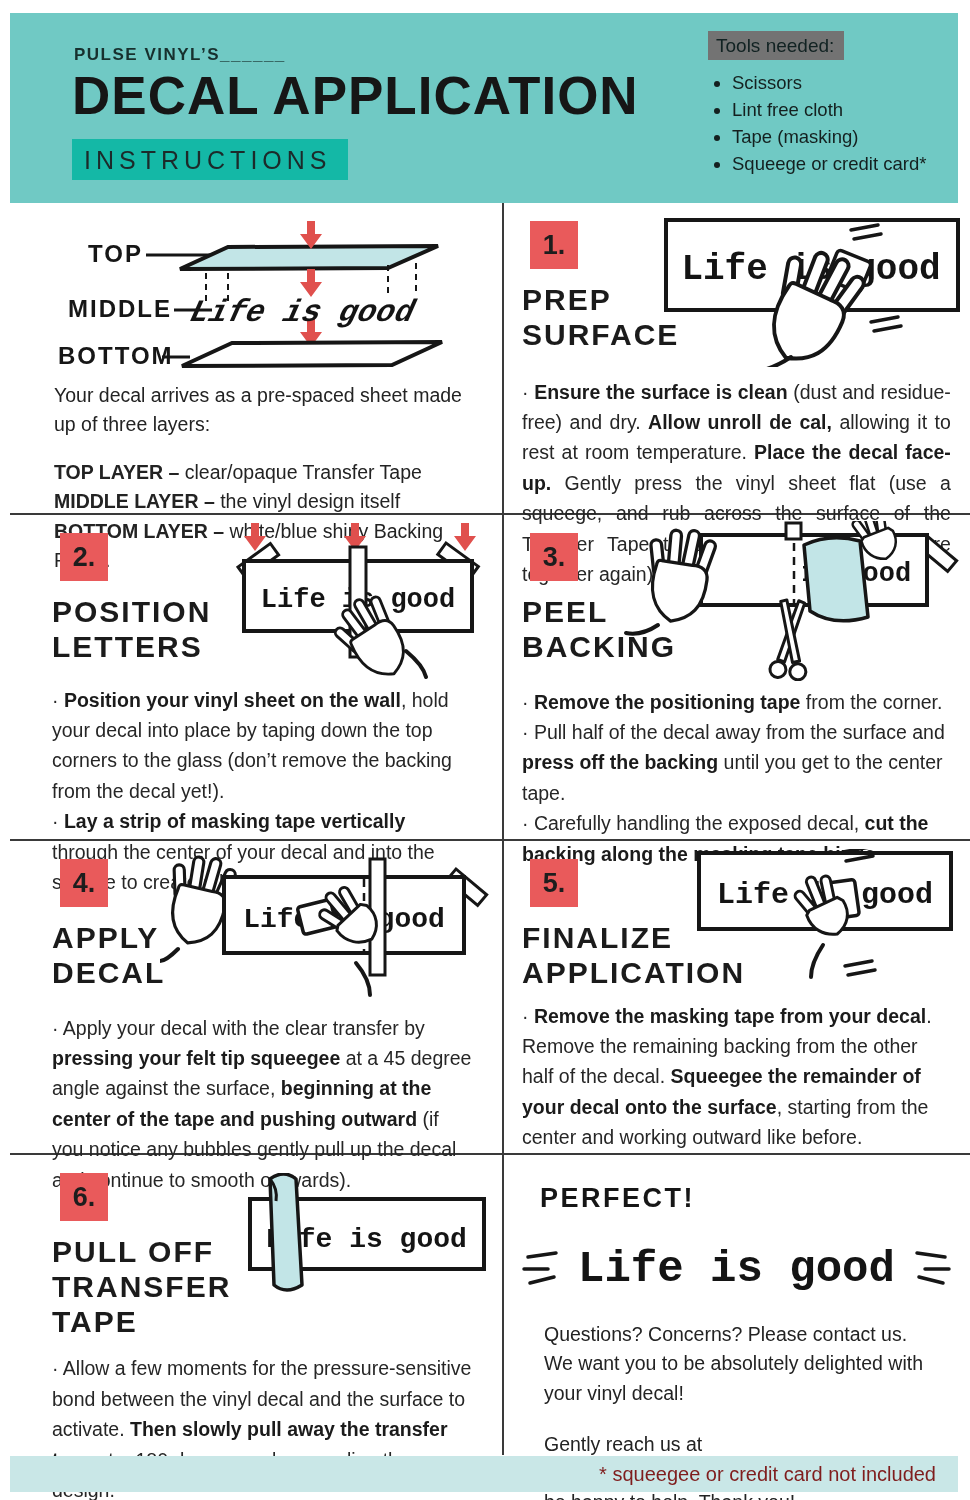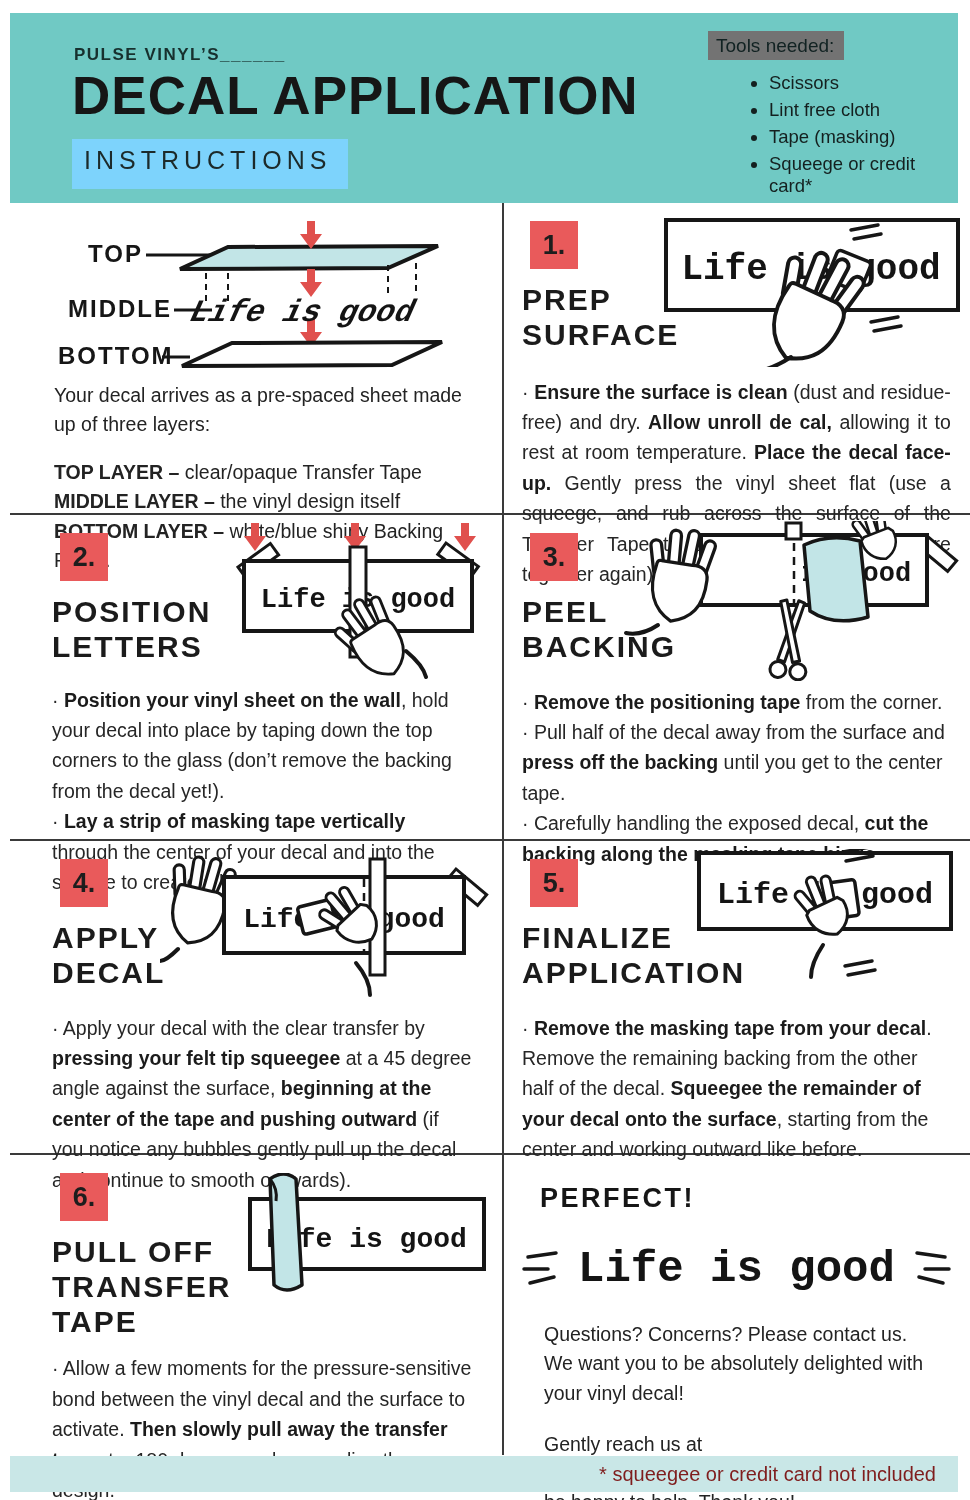--- a/index.html
+++ b/index.html
@@ -2,25 +2,25 @@
 <html><head>
 <meta charset="utf-8">
 <style>
   html,body{margin:0;padding:0;background:#fff;}
   .page{position:relative;width:970px;height:1500px;background:#fff;font-family:"Liberation Sans",sans-serif;color:#232323;overflow:hidden;}
   .inner{position:absolute;left:10px;top:13px;width:948px;}
   
   .header{position:relative;background:#70c9c4;height:190px;}
   .brand{position:absolute;left:64px;top:32px;font-size:17px;font-weight:bold;letter-spacing:1.5px;color:#17302e;}
   .page-title{position:absolute;left:62px;top:52px;margin:0;font-size:53px;font-weight:bold;letter-spacing:1px;color:#161616;}
-  .subtitle{position:absolute;left:62px;top:126px;background:#7dd3fc;padding:7px 16px 14px 12px;font-size:25px;letter-spacing:5px;color:#1c2a2a;}
+  .subtitle{position:absolute;left:62px;top:126px;background:#14b8a6;padding:7px 16px 5px 12px;font-size:25px;letter-spacing:5px;color:#1c2a2a;}
   .tools{position:absolute;left:698px;top:18px;width:240px;}
   .tools-label{display:inline-block;background:#737373;padding:4px 10px 3px 8px;font-size:19px;color:#122;}
   .tools ul{margin:12px 0 0 4px;padding-left:20px;}
-  .tools li{font-size:18.5px;margin-bottom:5px;color:#14201f;margin-left:37px;}
+  .tools li{font-size:18.5px;margin-bottom:5px;color:#14201f;}
   
   .grid{display:grid;grid-template-columns:1fr 1fr;grid-template-rows:312px 326px 314px 300px;}
   .cell{position:relative;box-sizing:border-box;padding-top:16px;}
   .cell.left{border-right:2px solid #3a3a3a;padding-left:42px;padding-right:28px;}
   .cell.right{padding-left:18px;padding-right:22px;}
   .row-b{border-bottom:2px solid #3a3a3a;}
   .badge{display:flex;align-items:center;justify-content:center;width:48px;height:48px;background:#e95a5b;font-size:27px;font-weight:bold;color:#1d1d1d;margin:2px 0 14px 8px;}
   .step-title{margin:0;font-size:30px;font-weight:bold;letter-spacing:2px;line-height:1.16;color:#1b1b1b;white-space:pre-line;}
   .body{font-size:19.5px;line-height:1.56;color:#262626;margin-top:16px;}
   .body b{color:#1b1b1b;}
@@ -220,21 +220,21 @@
 APPLICATION</h2>
         <svg class="illus" style="top:8px;right:18px;" width="260" height="140" viewBox="0 0 260 140">
           <rect x="4" y="4" width="252" height="76" fill="#fff" stroke="#161616" stroke-width="4"></rect>
           <text x="130" y="54" font-size="30" text-anchor="middle">Life is good</text>
           <use href="#marks" x="148" y="-2"></use>
           <rect x="136" y="32" width="26" height="36" rx="3" transform="rotate(-8 149 50)" fill="#fff" stroke="#161616" stroke-width="3.5"></rect>
           <use href="#grab" transform="translate(96,34) rotate(-22) scale(0.85)"></use>
           <path d="M128,96 C120,108 116,118 116,128" stroke="#161616" stroke-width="4" fill="none" stroke-linecap="round"></path>
           <use href="#marks" x="150" y="112"></use>
         </svg>
-        <div class="body" style="margin-top:22px;">
+        <div class="body" style="margin-top:10px;">
             <div><span>· </span><b>Remove the masking tape from your decal</b><span>. Remove the remaining backing from the other half of the decal. </span><b>Squeegee the remainder of your decal onto the surface</b><span>, starting from the center and working outward like before.</span></div>
           </div>
       </section>
 
       <section class="cell left">
         <div class="badge">6.</div>
         <h2 class="step-title">PULL OFF
 TRANSFER
 TAPE</h2>
         <svg class="illus" style="top:18px;right:14px;" width="250" height="132" viewBox="0 0 250 132">

